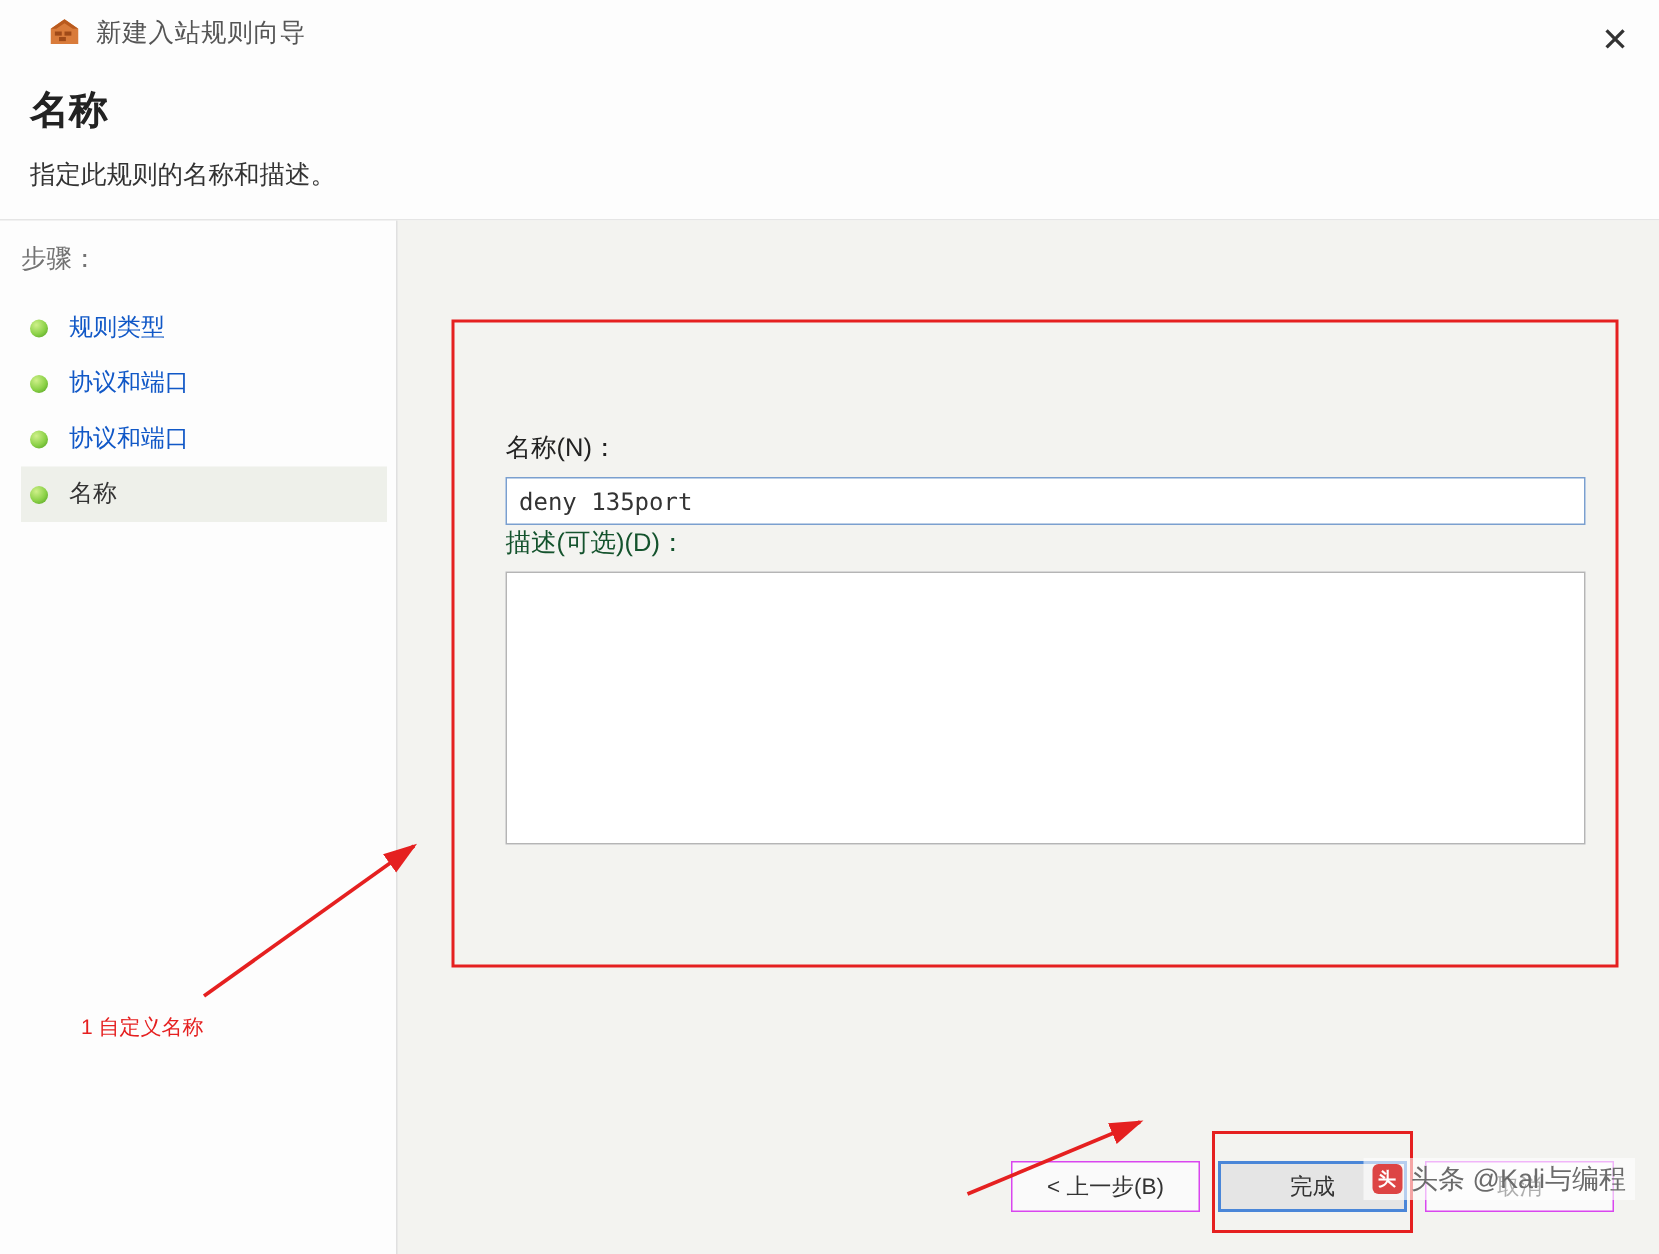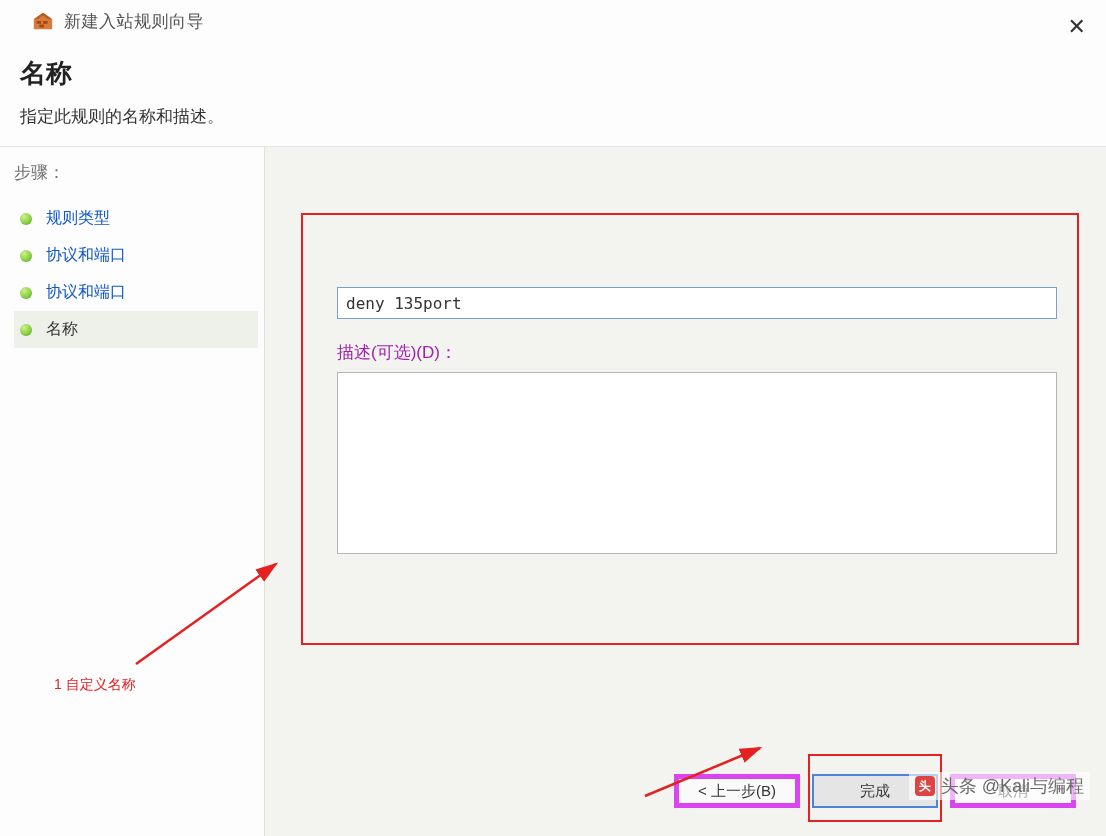--- a/index.html
+++ b/index.html
@@ -111,23 +111,22 @@
     width: 720px;
     height: 32px;
     border: 1px solid #7a9fcf;
     background: #fff;
     font-family: "SimSun", monospace;
     font-size: 16px;
     padding: 12px 8px;
     color: #333;
   }
   .desc-label {
-    margin-top: 22px;
-    font-size: 17px;
-    color: #a21caf;
+    font-size: 17px;
+    color: #14532d;
     margin-bottom: 8px;
   }
   .desc-textarea {
     width: 720px;
     height: 182px;
     border: 1px solid #b5b5b5;
     background: #fff;
     font-family: "SimSun", monospace;
     font-size: 16px;
     padding: 6px 8px;
@@ -150,21 +149,21 @@
     left: 674px;
     bottom: 28px;
     display: flex;
     gap: 12px;
     align-items: center;
   }
   .wiz-btn {
     width: 126px;
     height: 34px;
     background: #fafafa;
-    border: 5px solid #d946ef;
+    border: 1px solid #d946ef;
     font-size: 15px;
     color: #333;
     cursor: pointer;
     display: inline-flex;
     align-items: center;
     justify-content: center;
     position: relative;
   }
   .wiz-btn.finish {
     border: 2px solid #4a86d8;
@@ -242,20 +241,21 @@
     <div class="step-item current">
       <span class="bullet"></span>
       <span>名称</span>
     </div>
   </div>
 
   <div class="main-panel">
     <div class="red-box-main"></div>
 
     <div class="form-area">
+      <div class="field-label">名称(N)：</div>
       <input class="name-input" type="text" value="deny 135port" style="">
       <div class="desc-label">描述(可选)(D)：</div>
       <textarea class="desc-textarea" style=""></textarea>
     </div>
   </div>
 </div>
 
 <svg class="annotation-arrow-1" viewBox="0 0 160 120">
   <defs>
     <marker id="ah1" markerWidth="10" markerHeight="10" refX="8" refY="3" orient="auto">

